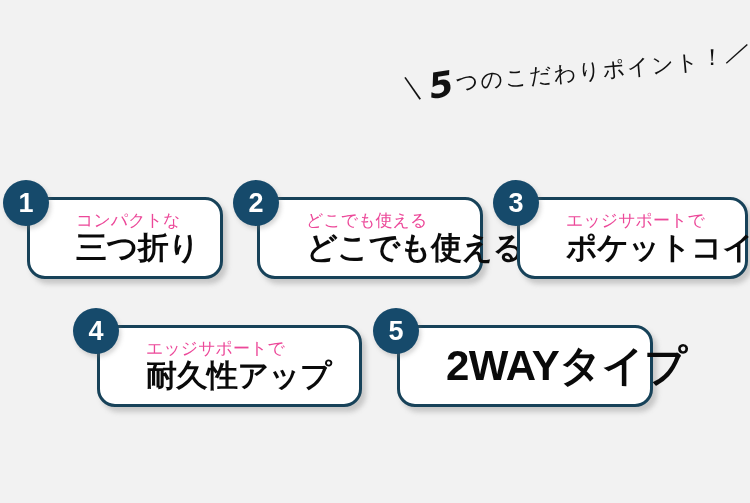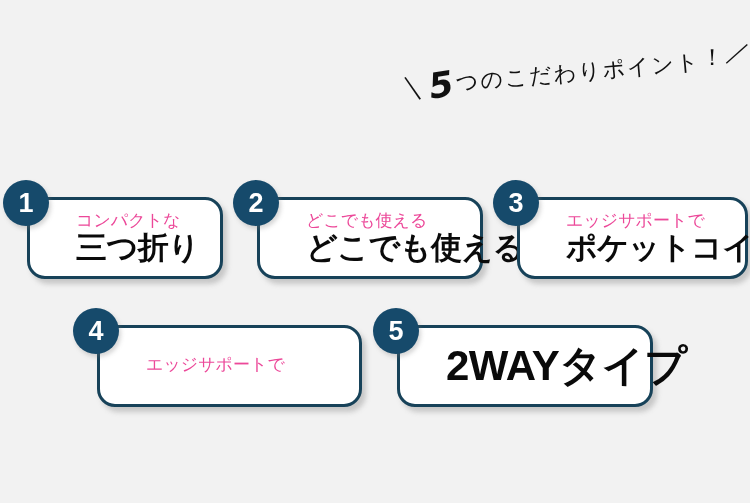--- a/index.html
+++ b/index.html
@@ -204,20 +204,21 @@
       <div class="card-main">ポケットコイル</div>
     </div>
 
   </div>
 
   <div class="row row-2">
 
     <div class="card card-4">
       <div class="badge-num">4</div>
       <div class="card-sub">エッジサポートで</div>
+      <div class="card-main">耐久性アップ</div>
     </div>
 
     <div class="card card-5">
       <div class="badge-num">5</div>
       <div class="card-main">2WAYタイプ</div>
     </div>
 
   </div>
 
 </div>

